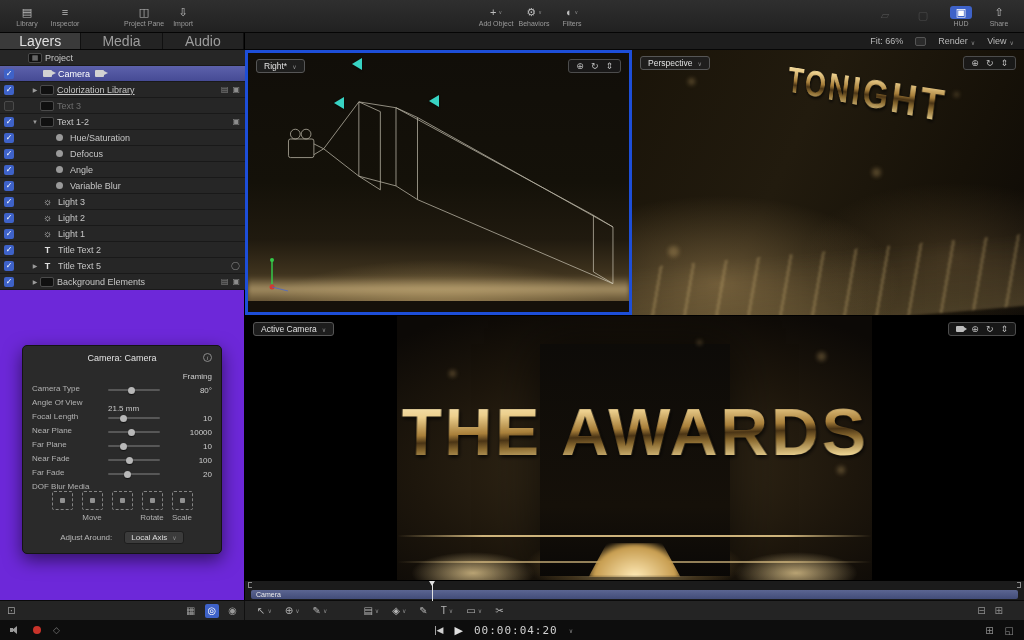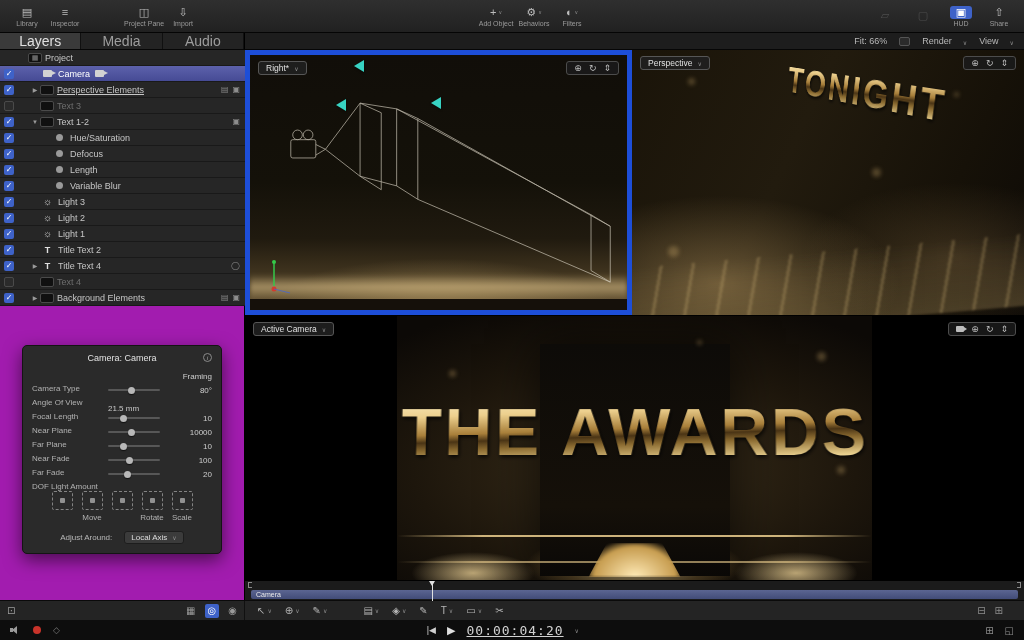--- a/index.html
+++ b/index.html
@@ -19,26 +19,26 @@
   .tlabel{font-size:7px;color:#9a9a9a;margin-top:1px;white-space:nowrap;}
   .titem.disabled .ticon{color:#4d4d4d;}
   .titem.active-blue .ticon{background:#3e62c8;color:#fff;border-radius:3px;padding:0 6px;}
   .tright{margin-right:6px;}
 
   
   .tabbar{position:absolute;left:0;top:33px;width:245px;height:17px;display:flex;background:#1d1d1d;border-bottom:1px solid #060606;border-right:1px solid #000;}
   .tab{flex:1;display:flex;align-items:center;justify-content:center;font-size:14px;color:#9d9d9d;border-right:1px solid #101010;background:#232323;text-align:right;}
   .tab.active{background:#3a3a3a;color:#e0e0e0;}
   .canvas-header{position:absolute;left:245px;top:33px;width:779px;height:17px;background:#1d1d1d;border-bottom:1px solid #060606;display:flex;align-items:center;justify-content:flex-end;gap:12px;padding-right:10px;font-size:9px;color:#b8b8b8;}
-  .hdr-dd{display:flex;align-items:flex-end;gap:11px;cursor:default;}
+  .hdr-dd{display:flex;align-items:flex-end;gap:3px;cursor:default;}
   .chev{font-size:6px;color:#8a8a8a;}
   .mini-box{width:11px;height:9px;border:1px solid #555;border-radius:2px;background:#2b2b2b;}
 
   
-  .left-panel{position:absolute;left:0;top:50px;width:245px;height:550px;background:#a21caf;border-right:1px solid #000;}
+  .left-panel{position:absolute;left:0;top:50px;width:245px;height:550px;background:#6d28d9;border-right:1px solid #000;}
   .layers-list{position:absolute;left:0;top:0;width:245px;}
   .layer-row{height:16px;display:flex;align-items:center;border-bottom:1px solid #191919;font-size:9px;color:#c6c6c6;position:relative;background:#262626;}
   .layer-row.selected{background:linear-gradient(#5c61ab,#464b95);color:#fff;}
   .layer-row.dimmed .llabel{color:#6e6e6e;}
   .chkcol{width:18px;display:flex;justify-content:center;flex:none;}
   .box{width:10px;height:10px;border-radius:2px;font-size:8px;line-height:10px;text-align:center;}
   .box.on{background:#3e62c8;color:#fff;}
   .box.off{background:#2b2b2b;border:1px solid #4a4a4a;}
   .row-body{display:flex;align-items:center;min-width:0;flex:1;}
   .disc{width:10px;font-size:6px;color:#9a9a9a;text-align:center;flex:none;}
@@ -73,21 +73,21 @@
   .wl-move{width:81px;}
   .wl-rot{width:21px;}
   .wl-scale{width:21px;text-align:center;}
   .hud-hint{margin-top:9px;padding:0 12px;font-size:8px;line-height:1.3;color:#9a9a9a;text-align:center;}
   .adjust-row{margin-top:9px;display:flex;justify-content:center;align-items:center;gap:12px;font-size:8px;color:#b8b8b8;}
   .adj-dd{background:#3b3b3b;border:1px solid #1d1d1d;border-radius:3px;padding:1px 6px;display:flex;align-items:center;gap:5px;color:#dedede;}
 
   
   .canvas{position:absolute;left:245px;top:50px;width:779px;height:530px;background:#000;}
   .vp{position:absolute;overflow:hidden;}
-  .vp-right{left:0;top:0;width:387px;height:265px;border:5px solid #1d4ed8;}
+  .vp-right{left:0;top:0;width:387px;height:265px;border:3px solid #1d4ed8;}
   .vp-persp{left:387px;top:0;width:392px;height:265px;}
   .vp-cam{left:0;top:265px;width:779px;height:265px;border-top:1px solid #000;}
   .scene-right{position:absolute;inset:0;background:
     radial-gradient(ellipse 65% 28% at 50% 100%, rgba(200,170,110,.55), transparent 72%),
     linear-gradient(#110e09,#141109 50%,#201a0f 72%,#453821 88%,#6b5938 100%);}
   .glowband{position:absolute;left:0;right:0;bottom:10px;height:26px;background:linear-gradient(rgba(230,200,140,0),rgba(232,204,146,.55),rgba(110,88,55,.2));filter:blur(2px);}
   .floorband{position:absolute;left:0;right:0;bottom:0;height:11px;background:#15100a;}
   .frustum{position:absolute;inset:0;width:100%;height:100%;}
   .axis{position:absolute;left:16px;top:205px;width:30px;height:40px;}
   .tri{position:absolute;width:0;height:0;border-top:6px solid transparent;border-bottom:6px solid transparent;border-right:10px solid #38d3c3;filter:drop-shadow(0 1px 1px rgba(0,0,0,.5));}
@@ -142,21 +142,21 @@
   .transport{position:absolute;left:0;top:620px;width:1024px;height:20px;background:#0d0d0d;display:flex;align-items:center;color:#b8b8b8;}
   .tr-left{display:flex;align-items:center;gap:12px;padding-left:10px;width:245px;flex:none;}
   .speaker{position:relative;width:11px;height:10px;display:inline-block;}
   .speaker::before{content:"";position:absolute;left:0;top:3px;width:3px;height:4px;background:#9a9a9a;}
   .speaker::after{content:"";position:absolute;left:2px;top:1px;border-top:4px solid transparent;border-bottom:4px solid transparent;border-right:5px solid #9a9a9a;}
   .rec{width:8px;height:8px;border-radius:50%;background:#c8332a;display:inline-block;}
   .kf{font-size:9px;color:#777;}
   .tr-center{position:absolute;left:50%;transform:translateX(-56%);display:flex;align-items:center;gap:11px;}
   .prevb{font-size:9px;color:#cfcfcf;}
   .playb{font-size:11px;color:#e0e0e0;}
-  .timecode{font-family:"DejaVu Sans Mono","Liberation Mono",monospace;font-size:13px;color:#d2d2d2;letter-spacing:1px;text-decoration:underline;}
+  .timecode{font-family:"DejaVu Sans Mono","Liberation Mono",monospace;font-size:11px;color:#d2d2d2;letter-spacing:1px;}
   .tr-right{margin-left:auto;display:flex;gap:11px;padding-right:10px;font-size:10px;color:#8d8d8d;}
 </style>
 </head>
 <body>
 
 <div class="app">
 
   <div class="toolbar">
     <div class="tgroup g1">
       <div class="titem">
@@ -256,21 +256,21 @@
             <span class="badge"><span class="cam-shape"></span></span>
           </span>
         </div>
         <div class="layer-row">
           <span class="chkcol">
             <span class="box on">✓</span>
           </span>
           <span class="row-body" style="padding-left: 12px;">
             <span class="disc">▶</span>
             <span class="licon group"></span>
-            <span class="llabel u">Perspective Elements</span>
+            <span class="llabel u">Colorization Library</span>
           </span>
           <span class="ricons">
             <span class="ric">▤</span>
             <span class="ric">▣</span>
           </span>
         </div>
         <div class="layer-row dimmed">
           <span class="chkcol">
             <span class="box off"></span>
           </span>
@@ -319,21 +319,21 @@
         </div>
         <div class="layer-row">
           <span class="chkcol">
             <span class="box on">✓</span>
           </span>
           <span class="row-body" style="padding-left: 24px;">
             <span class="disc"></span>
             <span class="licon filter">
               <span class="dot"></span>
             </span>
-            <span class="llabel">Length</span>
+            <span class="llabel">Angle</span>
           </span>
         </div>
         <div class="layer-row">
           <span class="chkcol">
             <span class="box on">✓</span>
           </span>
           <span class="row-body" style="padding-left: 24px;">
             <span class="disc"></span>
             <span class="licon filter">
               <span class="dot"></span>
@@ -381,34 +381,24 @@
             <span class="llabel">Title Text 2</span>
           </span>
         </div>
         <div class="layer-row">
           <span class="chkcol">
             <span class="box on">✓</span>
           </span>
           <span class="row-body" style="padding-left: 12px;">
             <span class="disc">▶</span>
             <span class="licon text">T</span>
-            <span class="llabel">Title Text 4</span>
+            <span class="llabel">Title Text 5</span>
           </span>
           <span class="ricons">
             <span class="ric">◯</span>
-          </span>
-        </div>
-        <div class="layer-row dimmed">
-          <span class="chkcol">
-            <span class="box off"></span>
-          </span>
-          <span class="row-body" style="padding-left: 12px;">
-            <span class="disc"></span>
-            <span class="licon group"></span>
-            <span class="llabel">Text 4</span>
           </span>
         </div>
         <div class="layer-row">
           <span class="chkcol">
             <span class="box on">✓</span>
           </span>
           <span class="row-body" style="padding-left: 12px;">
             <span class="disc">▶</span>
             <span class="licon group"></span>
             <span class="llabel">Background Elements</span>
@@ -476,21 +466,21 @@
           <div class="hud-row">
             <span class="hlabel">Far Fade</span>
             <span class="hmid">
               <span class="slider">
                 <span class="handle" style="left: calc(42% - 3.5px);"></span>
               </span>
             </span>
             <span class="hval">100</span>
           </div>
           <div class="hud-row">
-            <span class="hlabel">DOF Light Amount</span>
+            <span class="hlabel">DOF Blur Media</span>
             <span class="hmid">
               <span class="slider">
                 <span class="handle" style="left: calc(38% - 3.5px);"></span>
               </span>
             </span>
             <span class="hval">20</span>
           </div>
         </div>
       <div class="wells">
         <span class="well"></span>

